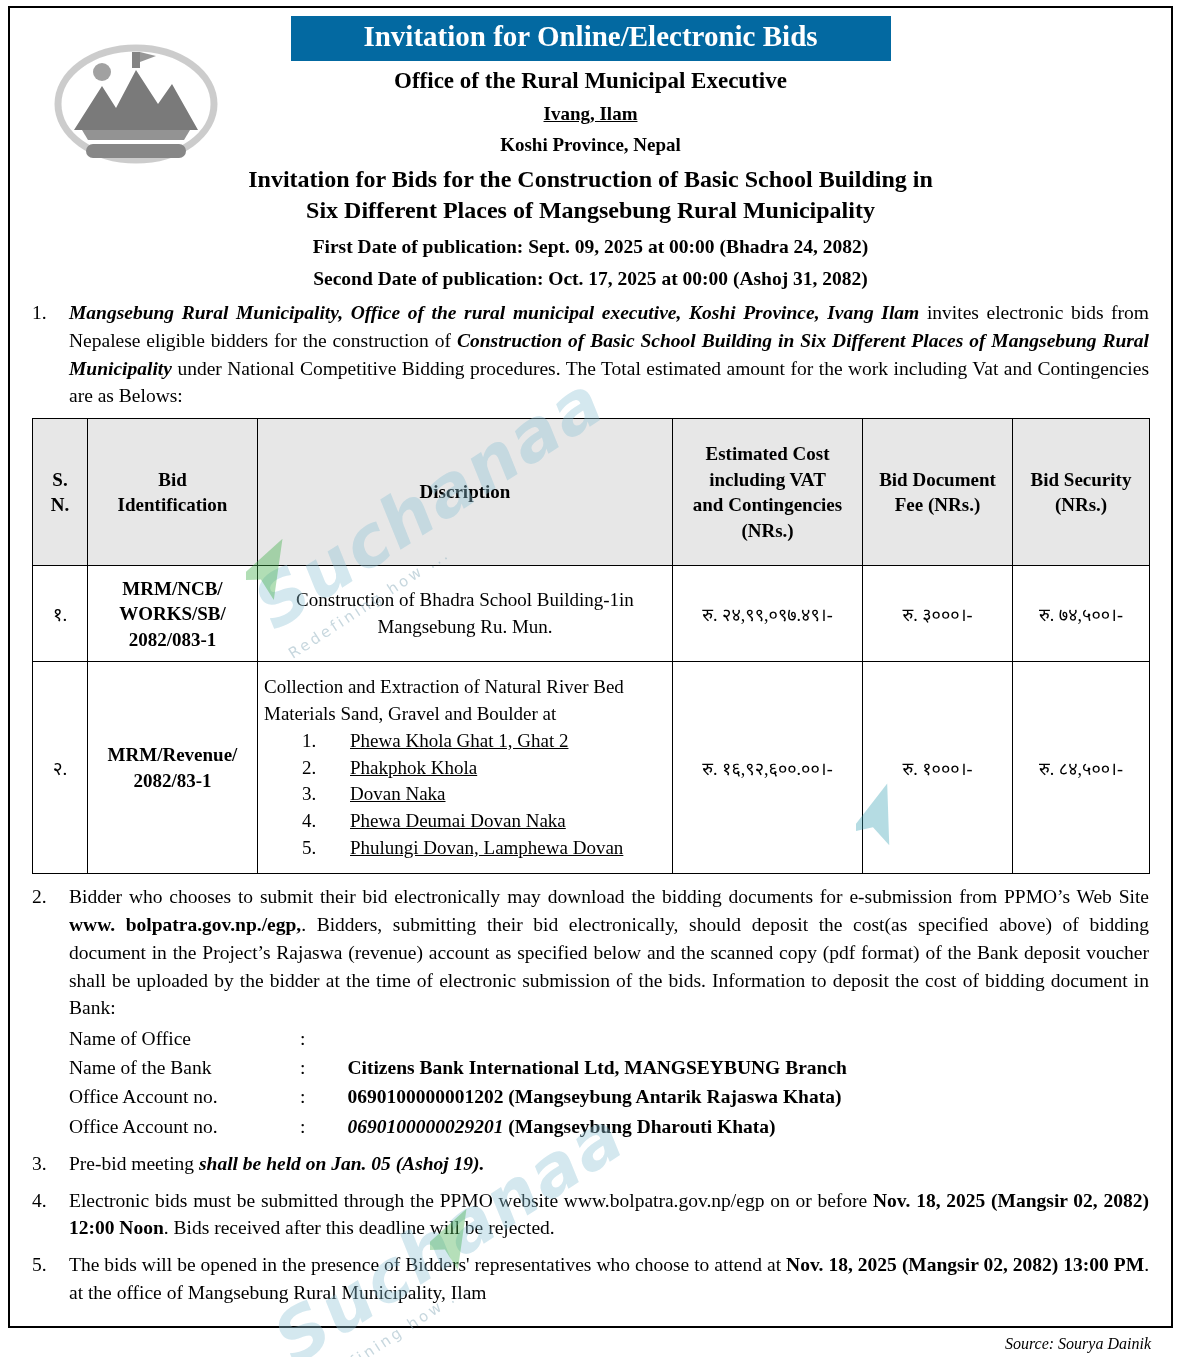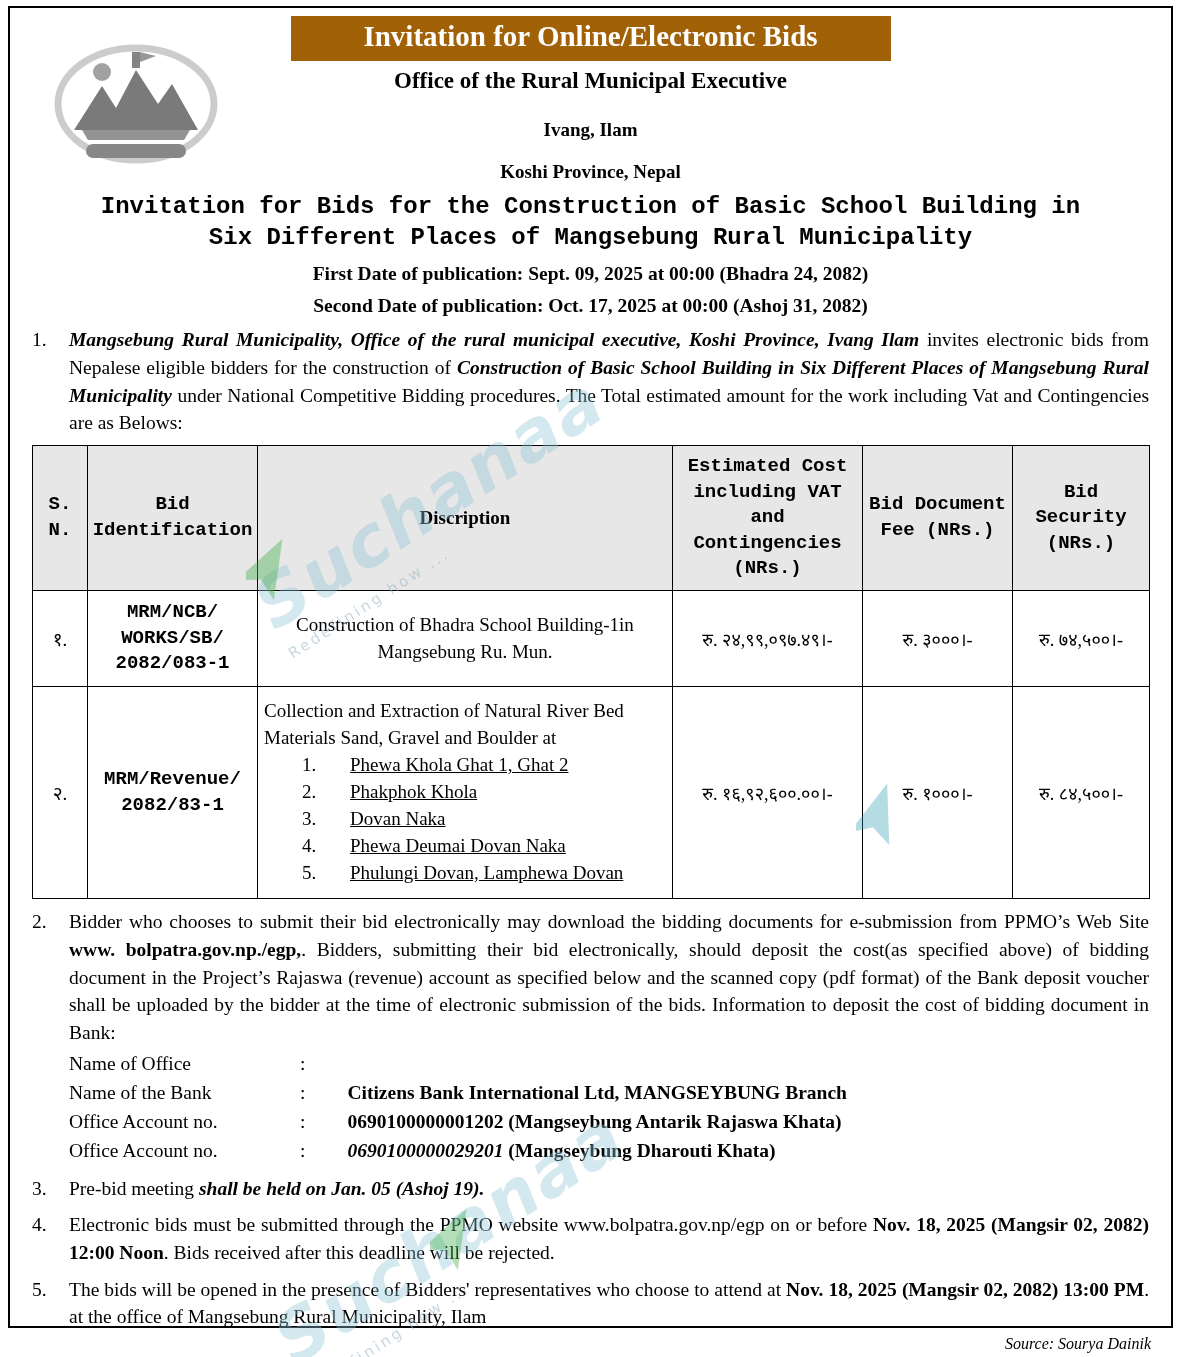--- a/index.html
+++ b/index.html
@@ -26,36 +26,36 @@
   .wm-tag {
     display:block; font-family:"DejaVu Sans","Liberation Sans",sans-serif;
     font-size:15px; letter-spacing:3px; color:#9ab7c4; opacity:.55; margin-top:2px;
   }
   .wm-top { left:235px; top:460px; transform:rotate(-33deg); }
   .wm-bottom { left:255px; top:1195px; transform:rotate(-33deg); }
   .wm-arrow { position:absolute; z-index:2; pointer-events:none; }
 
   
   .banner {
-    width:600px; margin:0 auto; background:#a16207; color:#fff; text-align:center;
+    width:600px; margin:0 auto; background:#0369a1; color:#fff; text-align:center;
     font-weight:bold; font-size:29px; padding:3px 10px 7px 10px; line-height:1.2;
   }
 
   
   .logo { position:absolute; left:52px; top:42px; width:168px; height:132px; opacity:.92; }
 
   .center { text-align:center; }
   .h-muni { font-size:31px; font-weight:bold; margin-top:6px; }
   .h-office { font-size:23px; font-weight:bold; margin-top:7px; }
-  .h-place { font-size:19px; font-weight:bold; margin-top:25px; }
-  .h-prov  { font-size:19px; font-weight:bold; margin-top:20px; }
+  .h-place { font-size:19px; font-weight:bold; margin-top:9px;text-decoration:underline; }
+  .h-prov  { font-size:19px; font-weight:bold; margin-top:9px; }
   .h-title { font-size:24px; font-weight:bold; margin-top:8px; line-height:1.3; white-space:pre-line; }
   .h-pub   { font-size:19.5px; font-weight:bold; margin-top:10px; }
 
-  .pre { white-space:pre-line;font-family:Liberation Mono, monospace; }
+  .pre { white-space:pre-line; }
 
   
   .clause { display:flex; margin-top:9px; font-size:19.5px; line-height:1.42; }
   .clause .num { width:37px; flex:none; }
   .clause .body { flex:1; text-align:justify; }
   .bi { font-weight:bold; font-style:italic; }
   .b  { font-weight:bold; }
 
   
   .bank { margin-top:2px; }
@@ -66,21 +66,21 @@
   .bank-value .it { font-style:italic; }
 
   
   table.bids {
     width:100%; border-collapse:collapse; table-layout:fixed; margin-top:8px;
     font-size:19px;
   }
   table.bids th, table.bids td { border:1.5px solid #000; padding:4px 6px; vertical-align:middle; }
   table.bids th {
     background:#e7e7e7; font-weight:bold; text-align:center; line-height:1.35;
-    padding:8px 4px;
+    padding:22px 4px;
   }
   td.c { text-align:center; }
   td.amount { text-align:center; font-size:18px; }
   td.bidid { text-align:center; font-weight:bold; line-height:1.35; }
   td.desc1 { text-align:center; line-height:1.4; padding:10px 14px; }
   td.desc2 { text-align:left; line-height:1.42; padding:6px 8px 8px 10px; }
   .dlist { margin-top:0; }
   .dlist-row { display:flex; }
   .dlist-row .ln { width:48px; flex:none; margin-left:38px; }
   .dlist-row .lt { flex:1;text-decoration:underline; }

